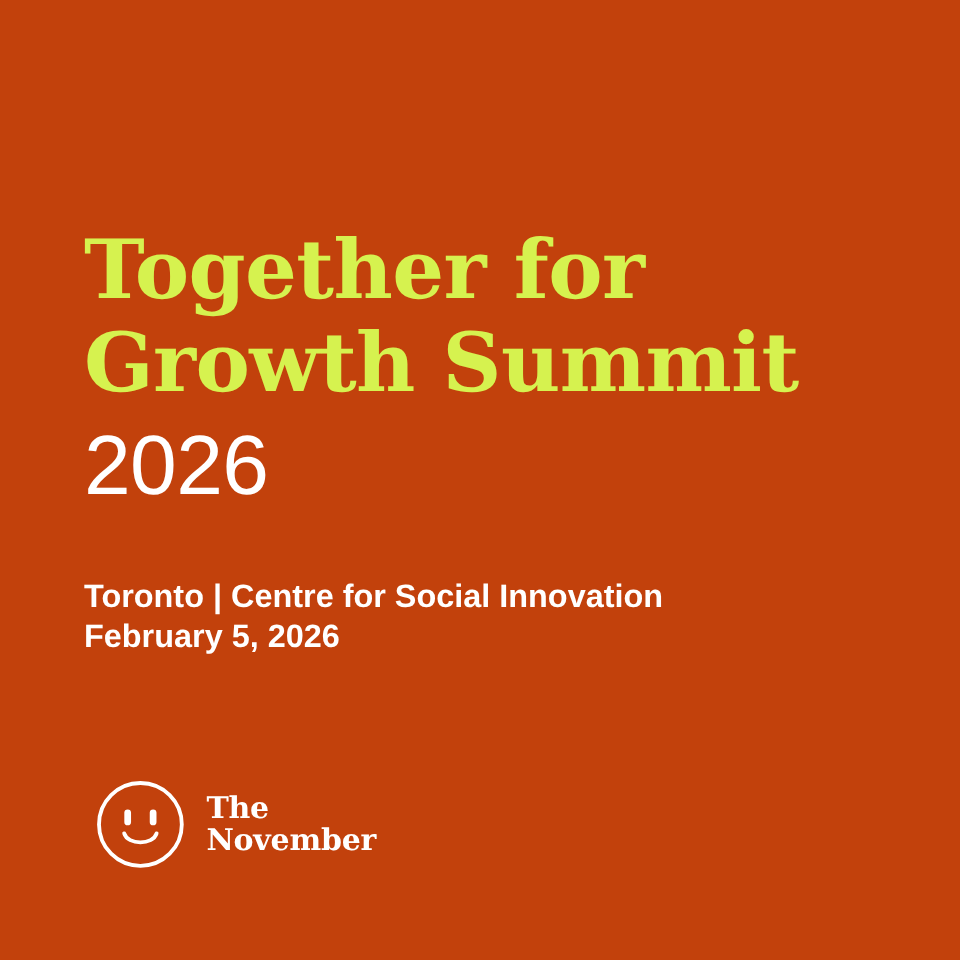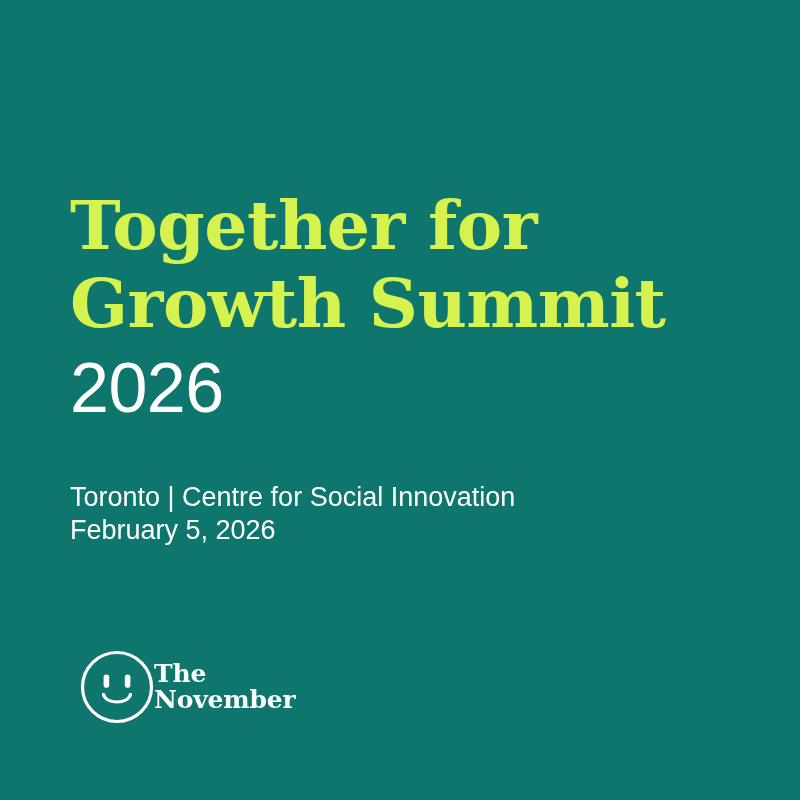--- a/index.html
+++ b/index.html
@@ -11,21 +11,21 @@
     height: 800px;
     overflow: hidden;
     font-family: "Liberation Sans", sans-serif;
     -webkit-font-smoothing: antialiased;
   }
 
   .poster {
     position: relative;
     width: 800px;
     height: 800px;
-    background: #0f766e;
+    background: #c2410c;
     box-sizing: border-box;
     overflow: hidden;
   }
 
   
   .headline {
     position: absolute;
     left: 70px;
     top: 186px;
     width: 660px;
@@ -56,36 +56,36 @@
 
   
   .details {
     position: absolute;
     left: 70px;
     top: 481px;
     width: 660px;
   }
   .details-line {
     font-family: "Liberation Sans", sans-serif;
-    font-weight: 400;
+    font-weight: 700;
     font-size: 27px;
     line-height: 33px;
     letter-spacing: 0px;
     color: #FFFFFF;
     white-space: nowrap;
   }
 
   
   .logo {
     position: absolute;
     left: 80px;
     top: 650px;
     display: flex;
     align-items: center;
-    gap: 0;
+    gap: 18px;
   }
   .logo-mark {
     width: 74px;
     height: 74px;
     flex: 0 0 74px;
     display: block;
   }
   .logo-wordmark {
     display: block;
   }

